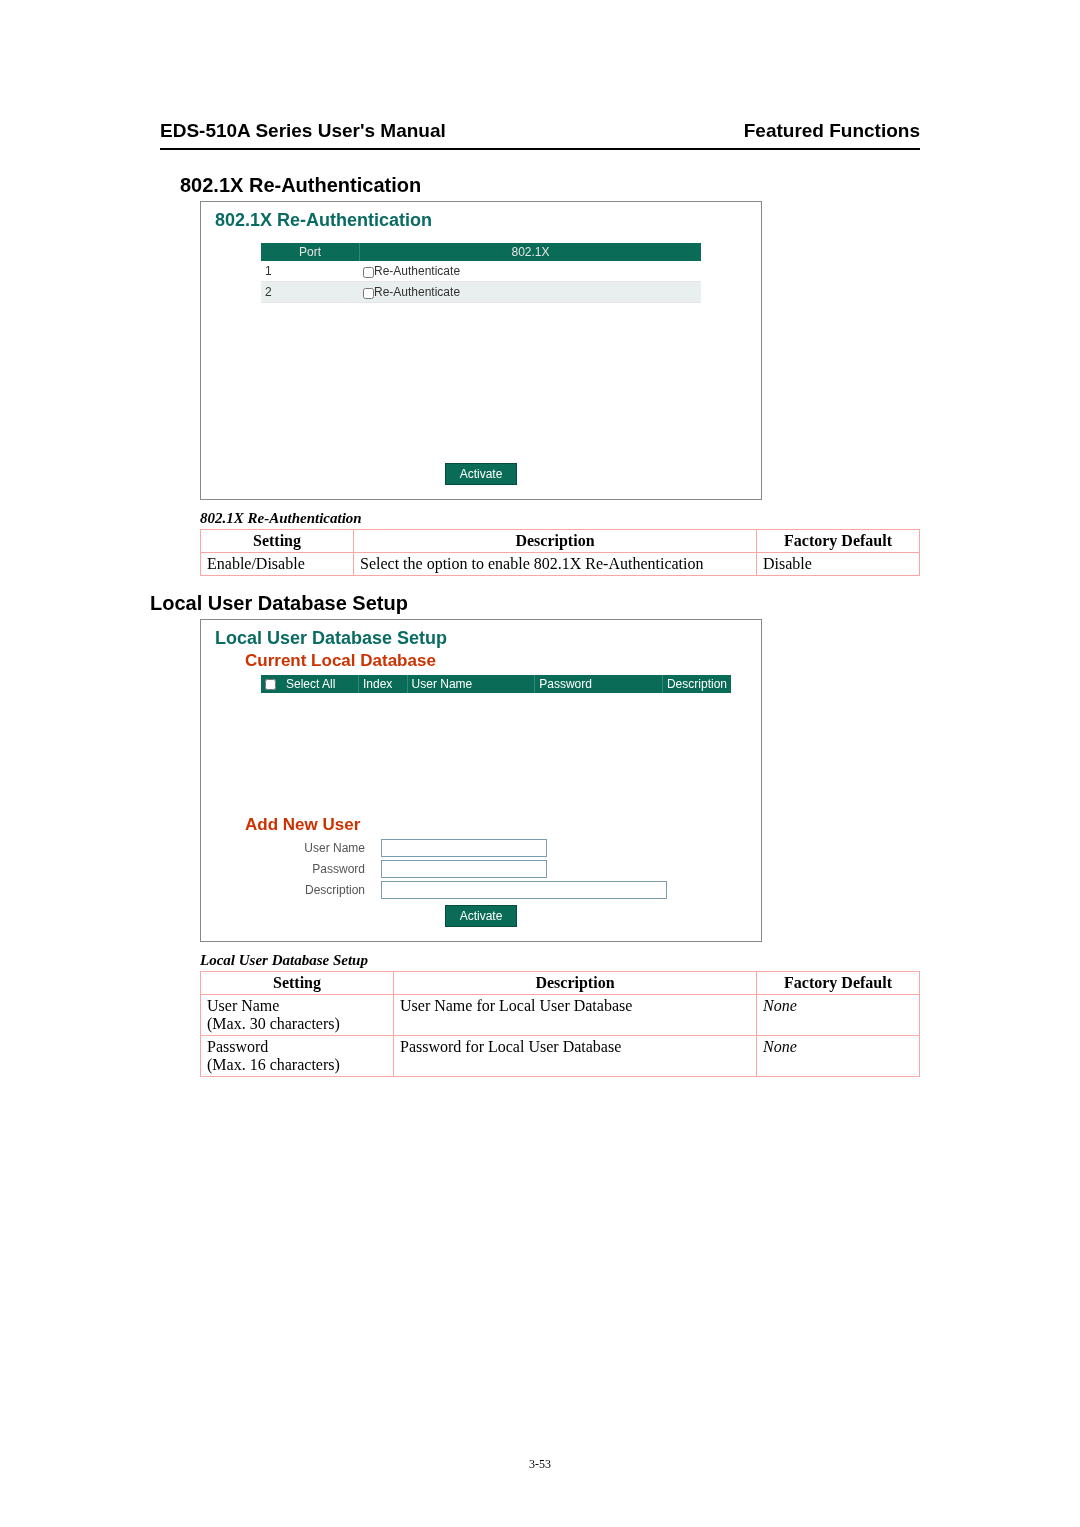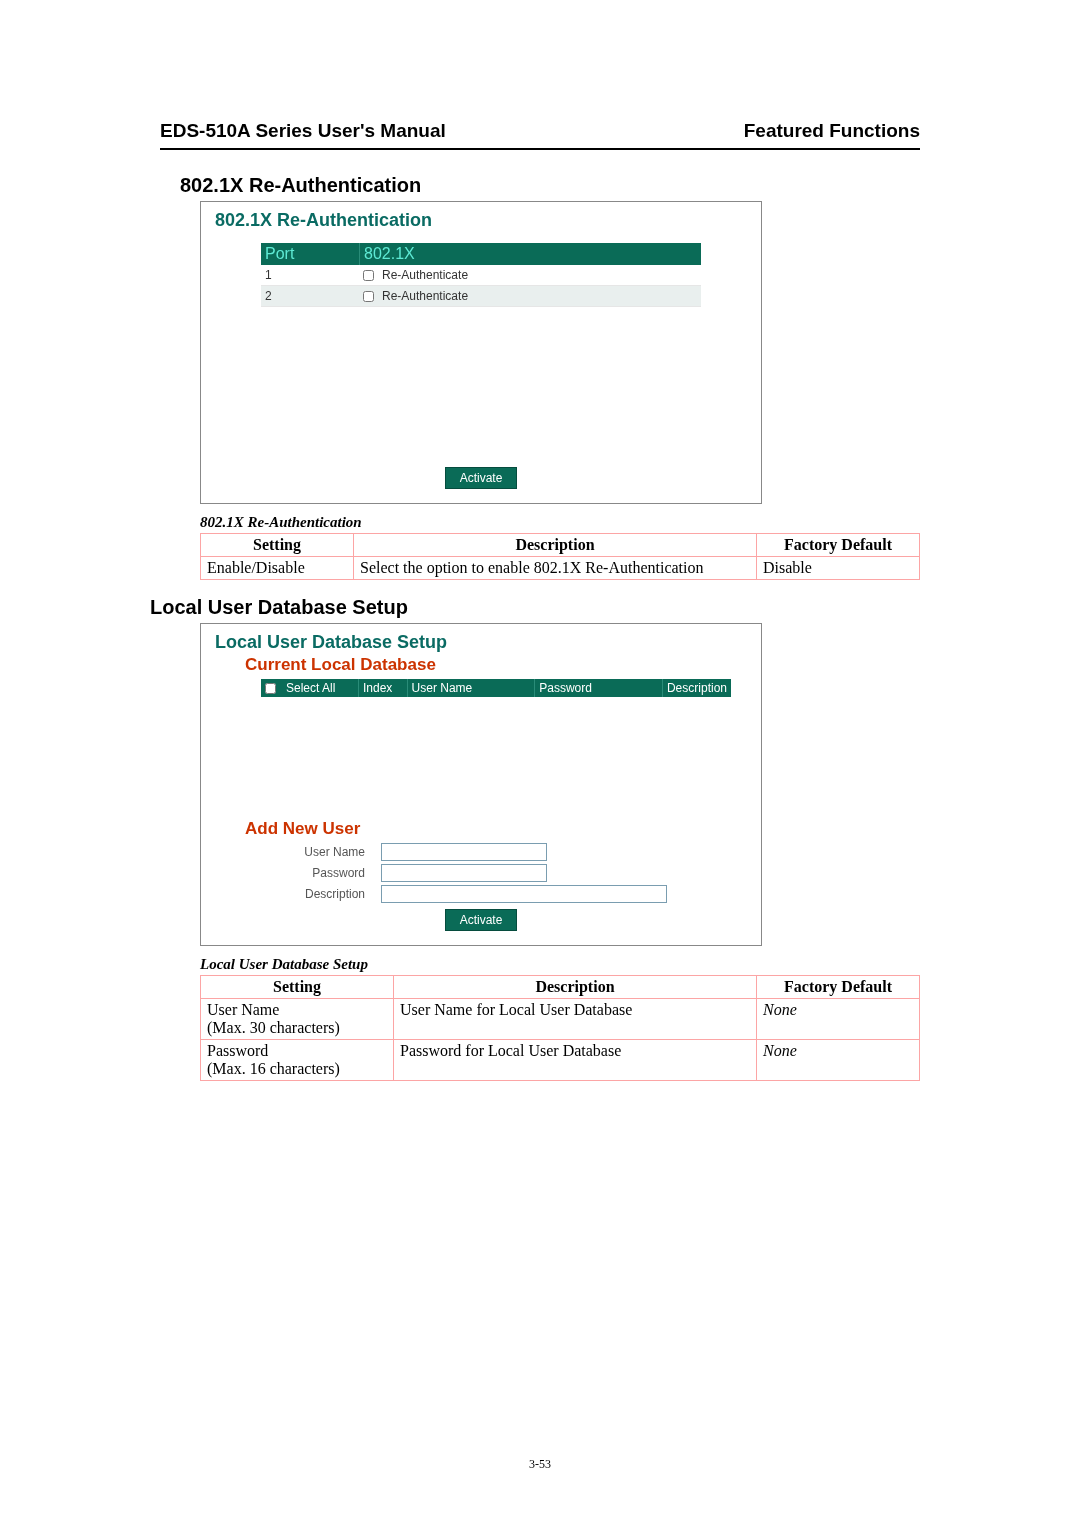--- a/index.html
+++ b/index.html
@@ -73,34 +73,35 @@
     margin: 2px 0 4px 44px;
   }
   
   .reauth-area {
     margin: 12px 60px 0 60px;
     font-size: 12px;
   }
   .reauth-head {
     display: flex;
     background: #0a6b57;
-    color: #5eead4;
-    font-size: 16px;
+    color: #e5e5e5;
+    font-size: 12px;
+    text-align: center;
   }
   .reauth-head .col-port { width: 90px; padding: 2px 4px; border-right: 1px solid #2a8c78; }
   .reauth-head .col-8021x { flex: 1; padding: 2px 4px; }
   .reauth-row {
     display: flex;
     color: #333;
     font-size: 12px;
     border-bottom: 1px solid #e6e6e6;
   }
   .reauth-row.alt { background: #e9efee; }
   .reauth-row .col-port { width: 90px; padding: 3px 4px; }
-  .reauth-row .col-8021x { flex: 1; padding: 3px 4px; display: flex; align-items: center; gap: 8px; }
+  .reauth-row .col-8021x { flex: 1; padding: 3px 4px; display: flex; align-items: flex-end; gap: 0; }
   .reauth-row input[type="checkbox"] { width: 11px; height: 11px; margin: 0; }
   .ss1-btn-row {
     display: flex;
     justify-content: center;
     margin: 160px 0 10px 0;
   }
   .green-btn {
     background: #0a6b57;
     color: #fff;
     border: 1px solid #064c3e;

